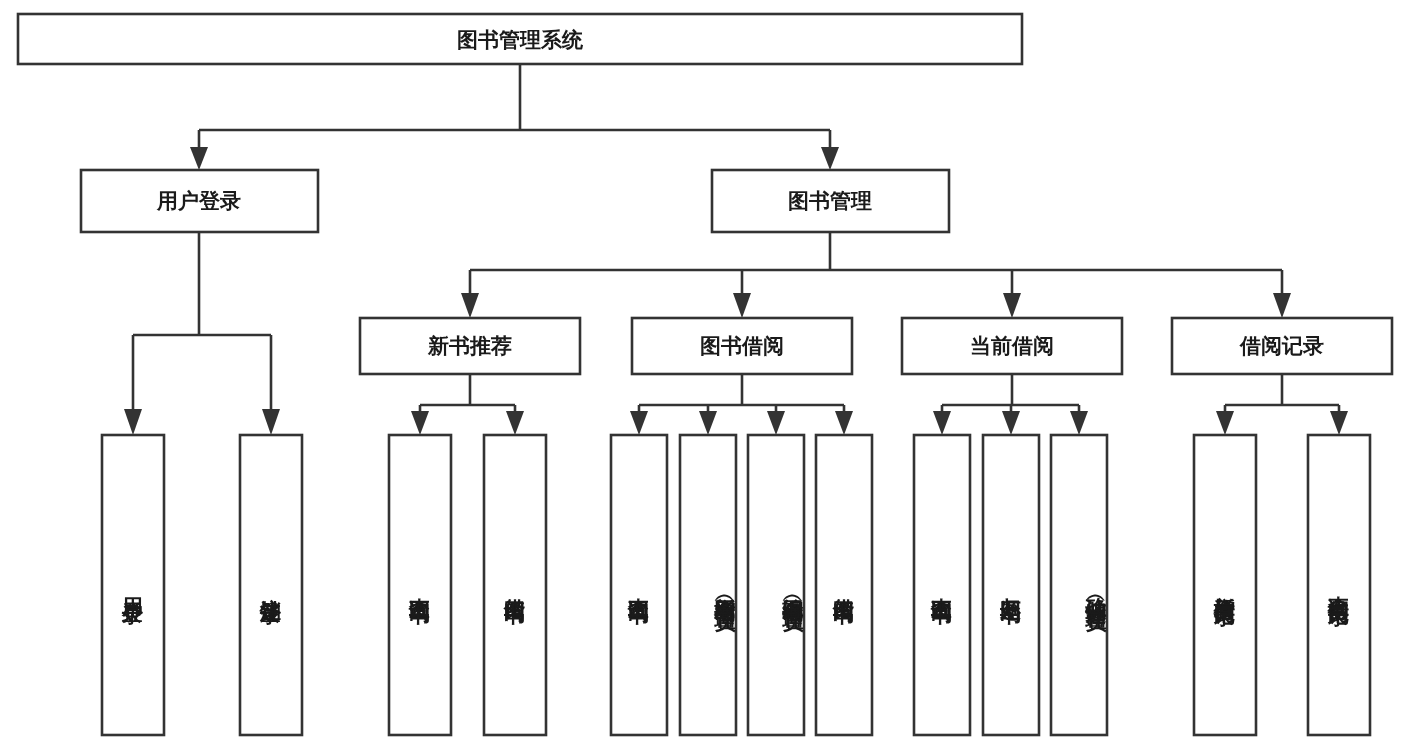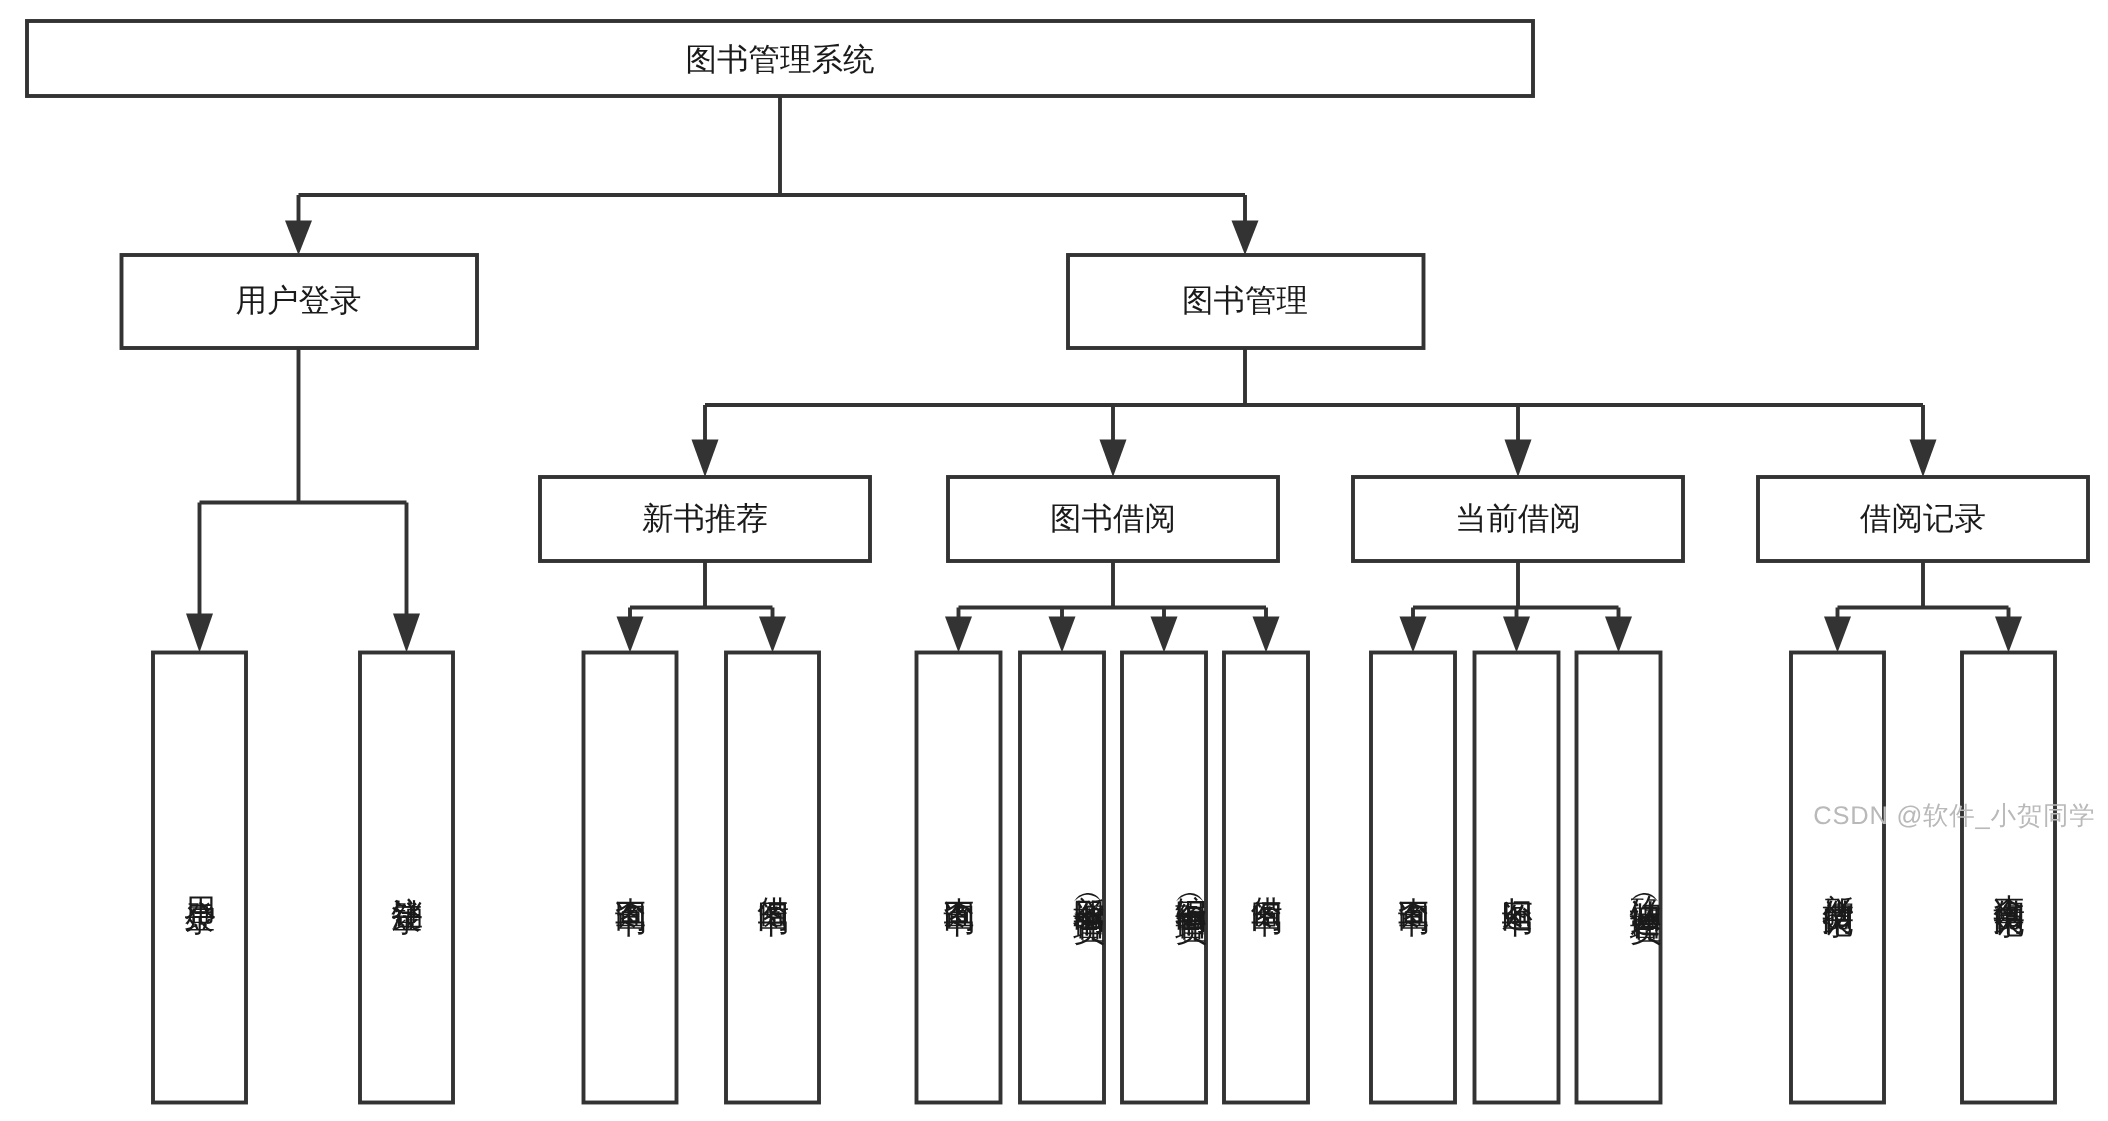--- a/index.html
+++ b/index.html
@@ -12,20 +12,21 @@
     height: 747px;
     font-family: "Liberation Sans", "DejaVu Sans", sans-serif;
     overflow: hidden;
     position: relative;
   }
   #diagram-root {
     position: relative;
     width: 1405px;
     height: 559px;
     background: #ffffff;
+    font-weight: bold;
   }
   svg.diagram-canvas {
     position: absolute;
     left: 0;
     top: 0;
     width: 1405px;
     height: 747px;
     display: block;
   }
   .node-rect {
@@ -206,15 +207,14 @@
   <div class="node-label-v" style="left:914px; top:435px; width:56px; height:300px;">查询图书</div>
 
   <div class="node-label-v" style="left:983px; top:435px; width:56px; height:300px;">归还图书</div>
 
   <div class="node-label-v" style="left:1051px; top:435px; width:56px; height:300px; align-items:flex-start; padding-top:8px; box-sizing:border-box;">确认归还（管理员）</div>
 
   <div class="node-label-v" style="left:1194px; top:435px; width:62px; height:300px;">新增借阅记录</div>
 
   <div class="node-label-v" style="left:1308px; top:435px; width:62px; height:300px;">查询借阅记录</div>
 
-  <div class="watermark">CSDN @软件_小贺同学</div>
 
 </div>
 
 </body></html>

